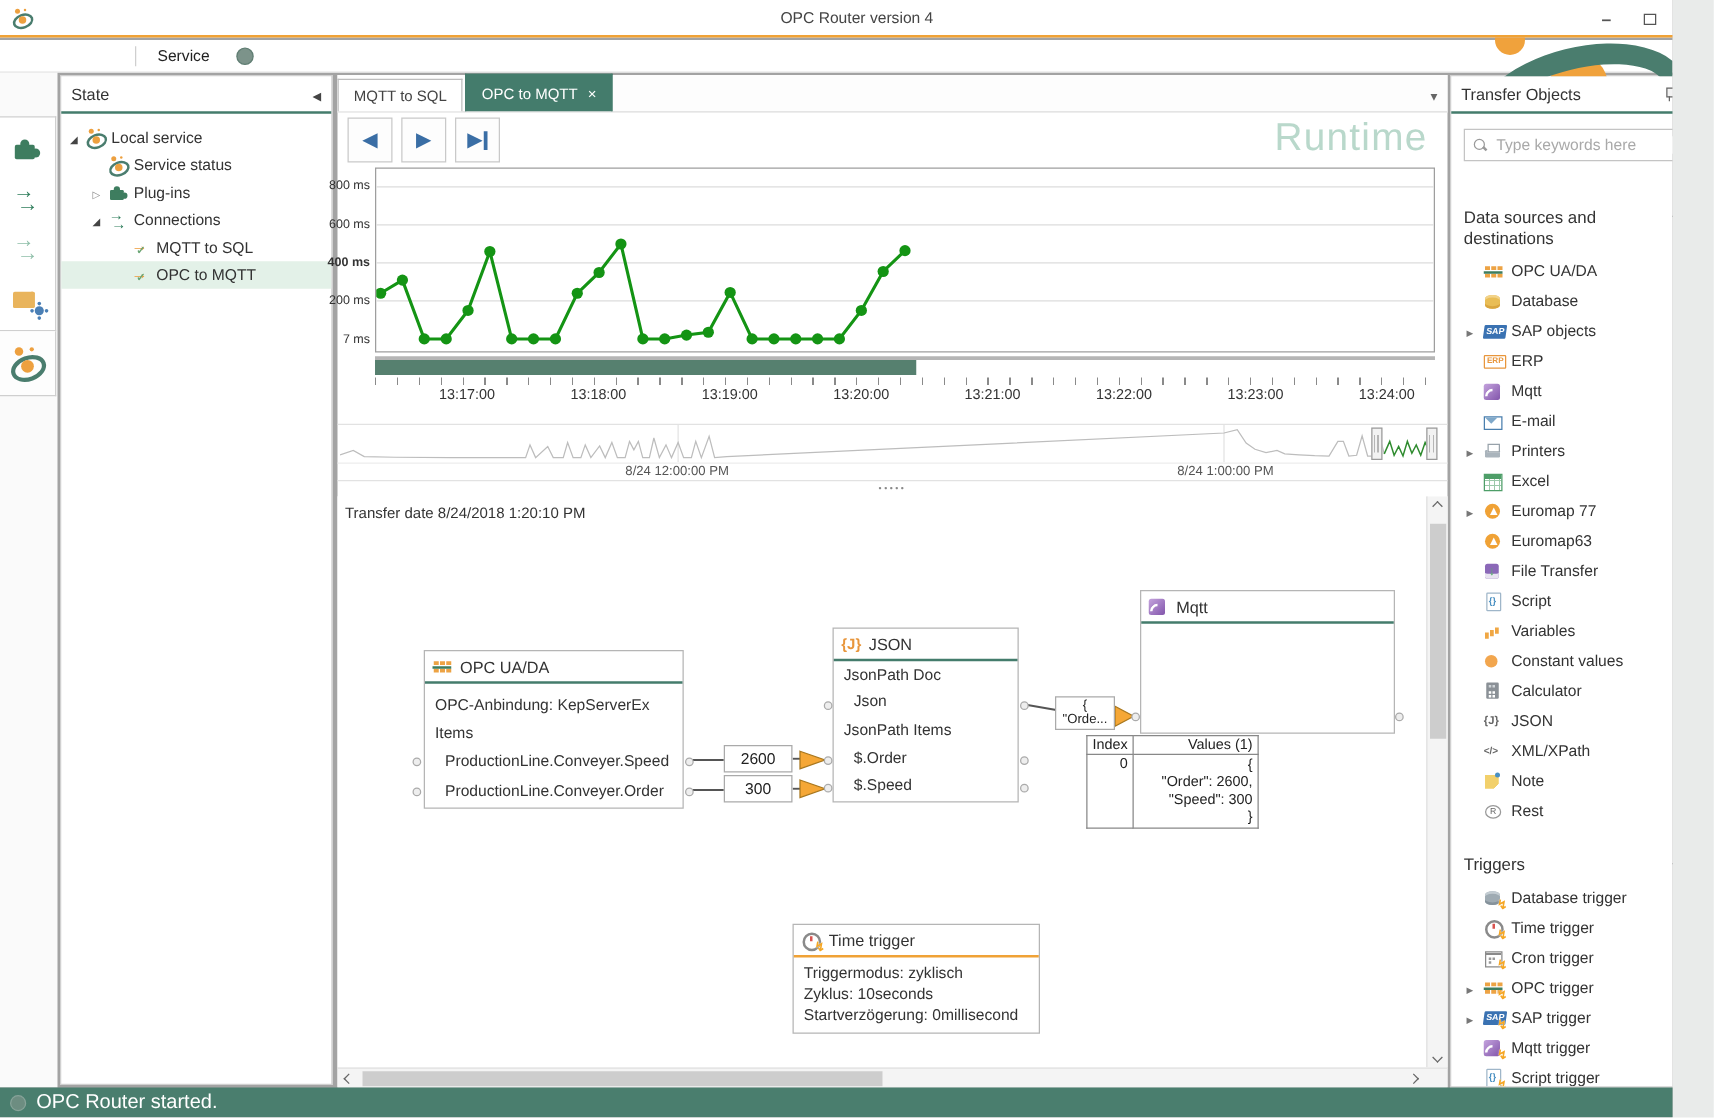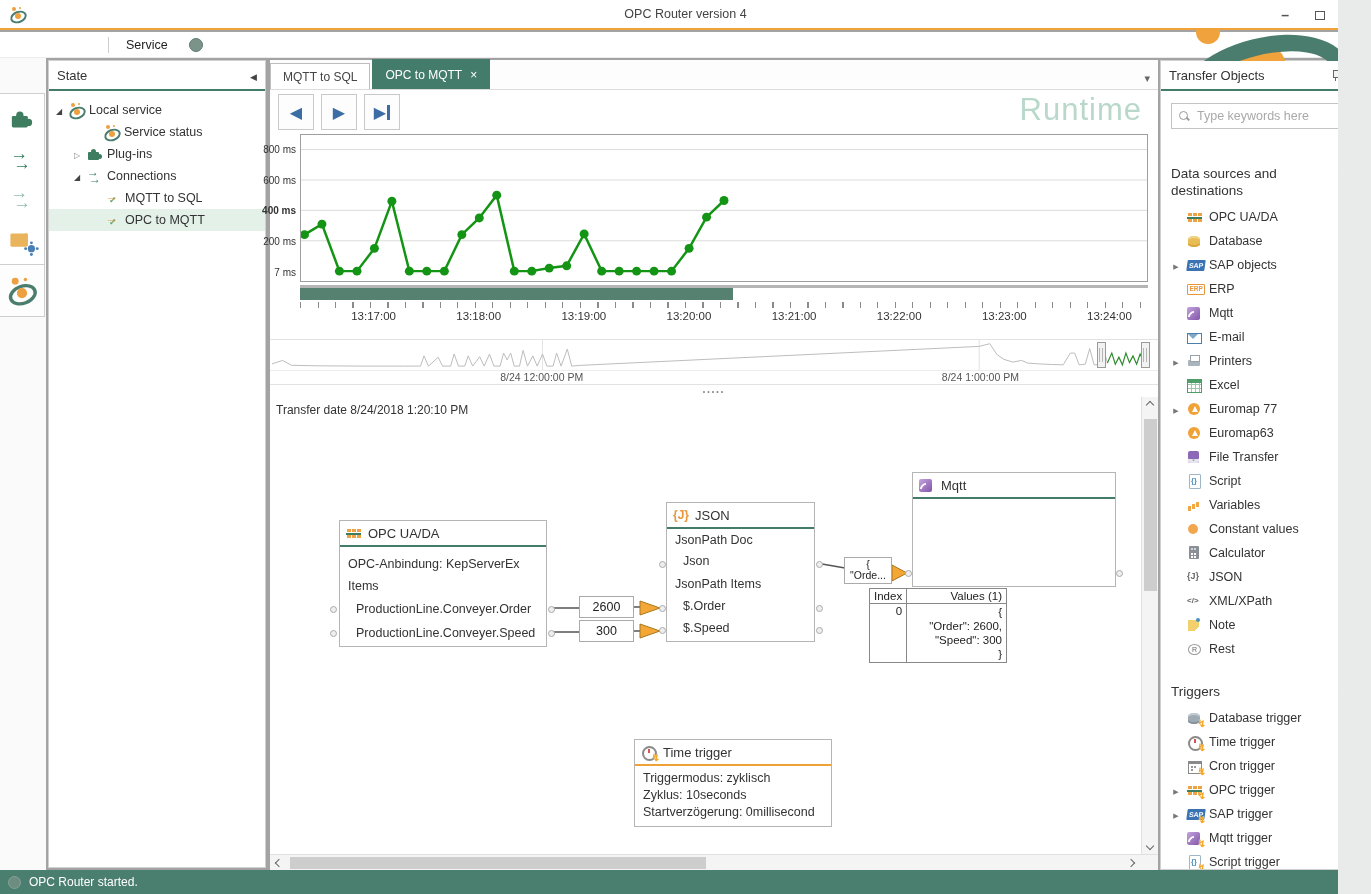--- a/index.html
+++ b/index.html
@@ -212,21 +212,21 @@
   .larrow{width:10px;text-align:center;flex:none}
   .larrow::before{content:"▶";font-size:7px;color:#777}
   .tp-sb{position:absolute;right:1px;top:88px;bottom:1px;width:15px;background:#f4f4f4;border-left:1px solid #e6e6e6}
   .tp-sb .vthumb{left:2px;top:20px;width:11px;height:430px}
   .tp-sb .vs-up{left:4px}
   .tp-sb .vs-down{left:4px}
 
   
   .statusbar{position:absolute;left:0;bottom:0;width:1371px;height:24px;background:#4a7e6e;display:flex;align-items:center;padding-left:8px;gap:8px}
   .sb-circle{width:13px;height:13px;border-radius:50%;background:#6d8d81;border:1px solid #87a399}
-  .statusbar .txt{color:#fff;font-size:12px}
+  .statusbar .txt{color:#fff;font-size:16px}
   .grip{position:absolute;right:4px;bottom:4px;width:2px;height:2px;background:#7fa193;box-shadow:-4px 0 #7fa193,0 -4px #7fa193,-4px -4px rgba(0,0,0,0)}
 </style>
 </head>
 <body>
 
 <div id="app">
 
   <div class="titlebar">
     <span class="icon ic-logo" style="margin-left:10px"></span>
     <span class="title">OPC Router version 4</span>
@@ -283,21 +283,21 @@
       <span class="sp"></span>
       <span class="collapse-arrow"></span>
     </div>
     <div class="tree">
 
     <div class="trow" style="padding-left: 4px;">
           <span class="exp expanded"></span>
           <span class="icon ic-logo"></span>
           <span class="tlabel">Local service</span>
         </div>
-        <div class="trow" style="padding-left: 39px;">
+        <div class="trow" style="padding-left: 22px;">
           <span class="exp" style="visibility: hidden;"></span>
           <span class="icon ic-logo"></span>
           <span class="tlabel">Service status</span>
         </div>
         <div class="trow" style="padding-left: 22px;">
           <span class="exp collapsed"></span>
           <span class="icon ic-puzzle"></span>
           <span class="tlabel">Plug-ins</span>
         </div>
         <div class="trow" style="padding-left: 22px;">
@@ -430,22 +430,22 @@
       </svg>
 
       <div class="node" style="left:69px;top:123px;width:208px;height:127px">
         <div class="node-hdr">
             <span class="icon ic-opc"></span>
             <span>OPC UA/DA</span>
           </div>
         <div style="padding-top:6px">
           <div class="nrow" style="height:22px;line-height:22px">OPC-Anbindung: KepServerEx</div>
           <div class="nrow" style="height:22px;line-height:22px">Items</div>
+          <div class="nrow indent">ProductionLine.Conveyer.Speed</div>
           <div class="nrow indent">ProductionLine.Conveyer.Order</div>
-          <div class="nrow indent">ProductionLine.Conveyer.Speed</div>
         </div>
       </div>
       <span class="port" style="left:60px;top:209px"></span>
       <span class="port" style="left:60px;top:233px"></span>
       <span class="port" style="left:278px;top:209px"></span>
       <span class="port" style="left:278px;top:233px"></span>
 
       <div class="vbox" style="left:309px;top:199px;width:55px;height:22px">2600</div>
       <div class="vbox" style="left:309px;top:223px;width:55px;height:22px">300</div>
 

